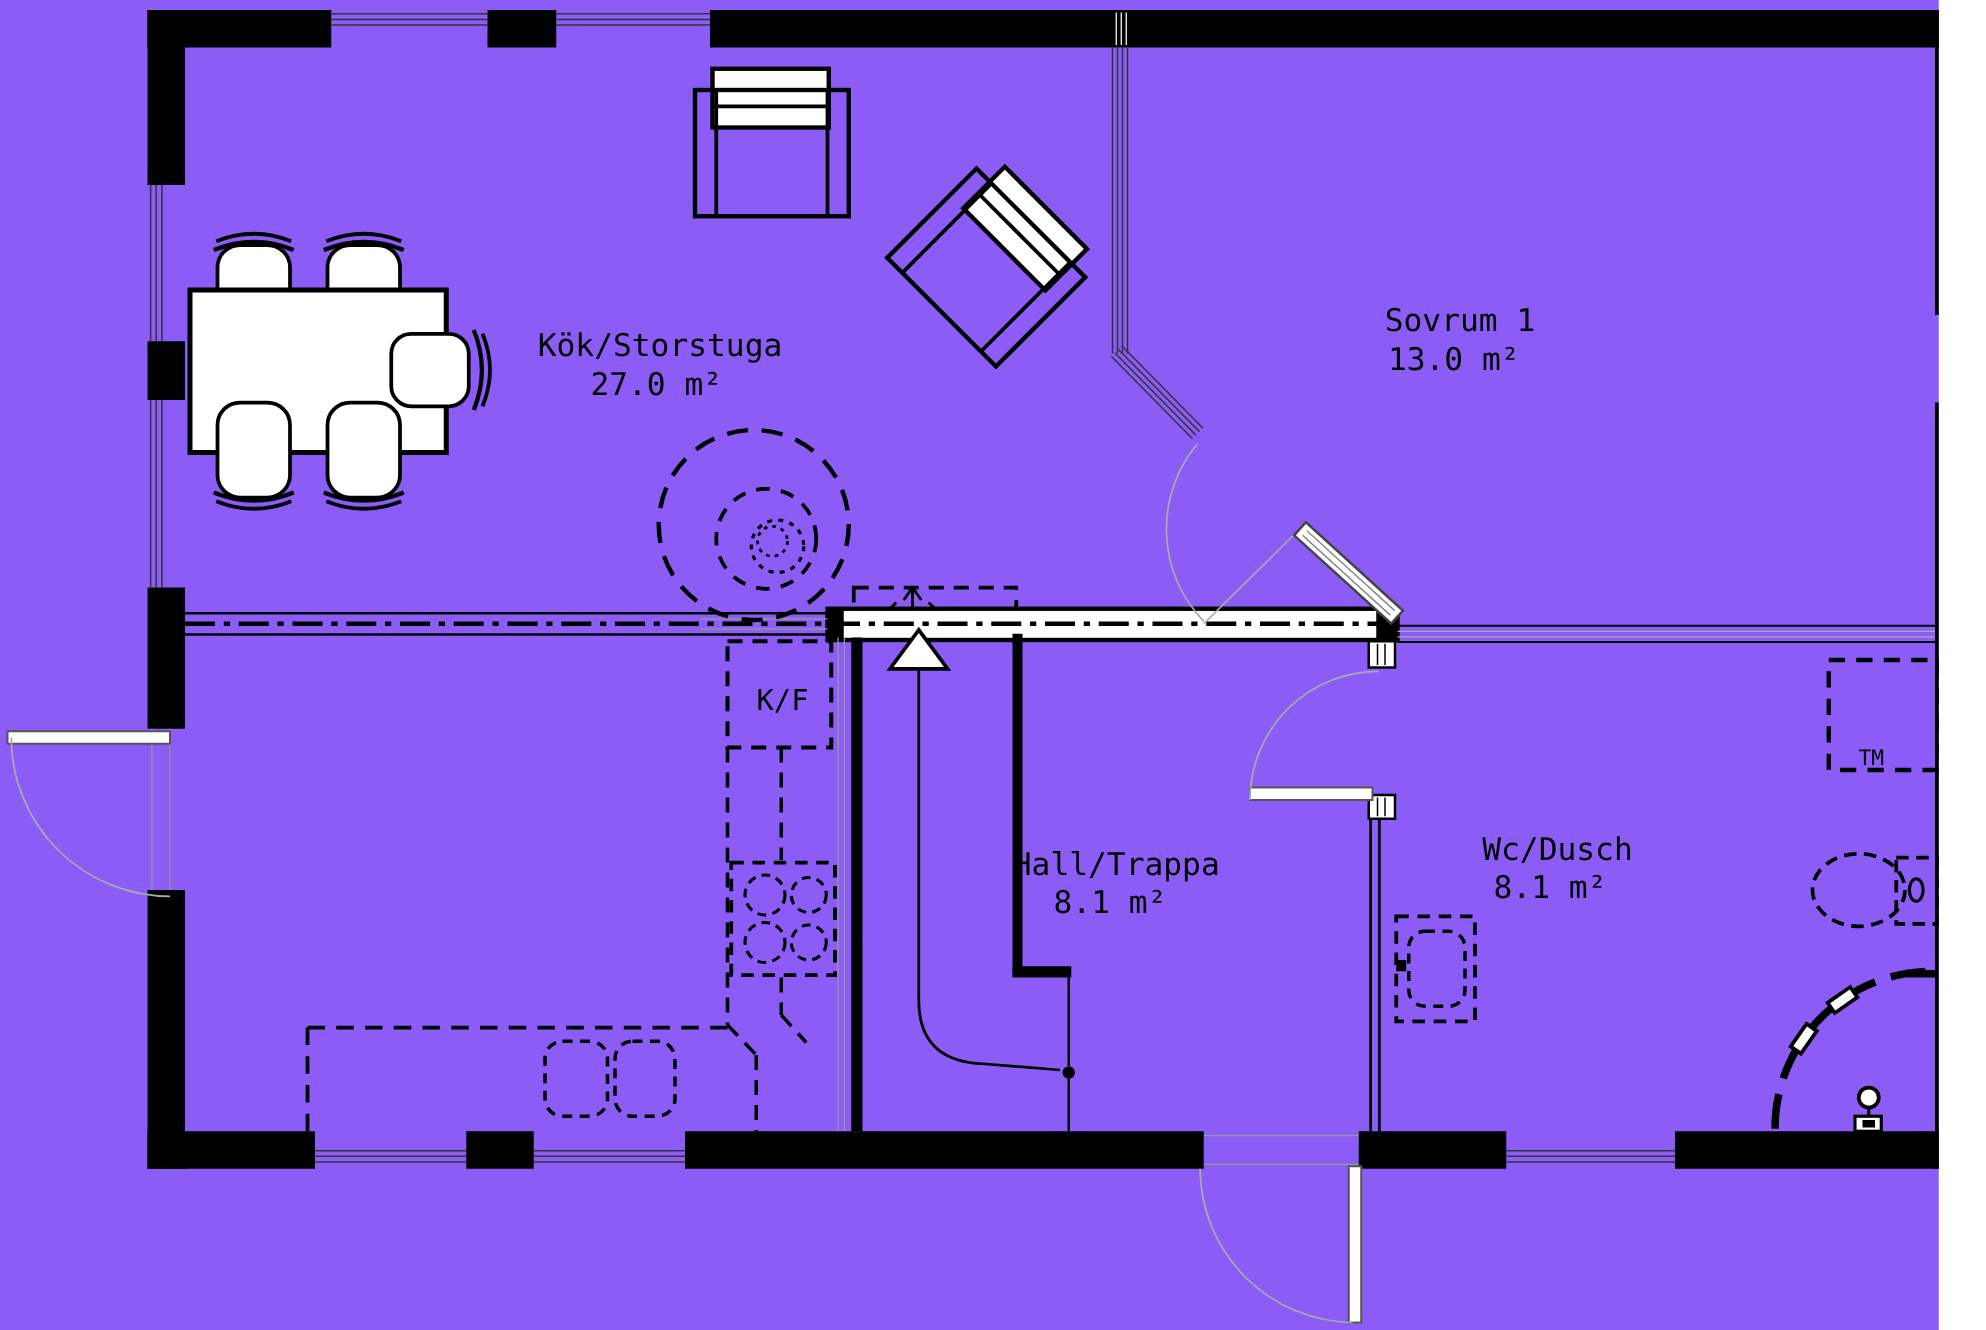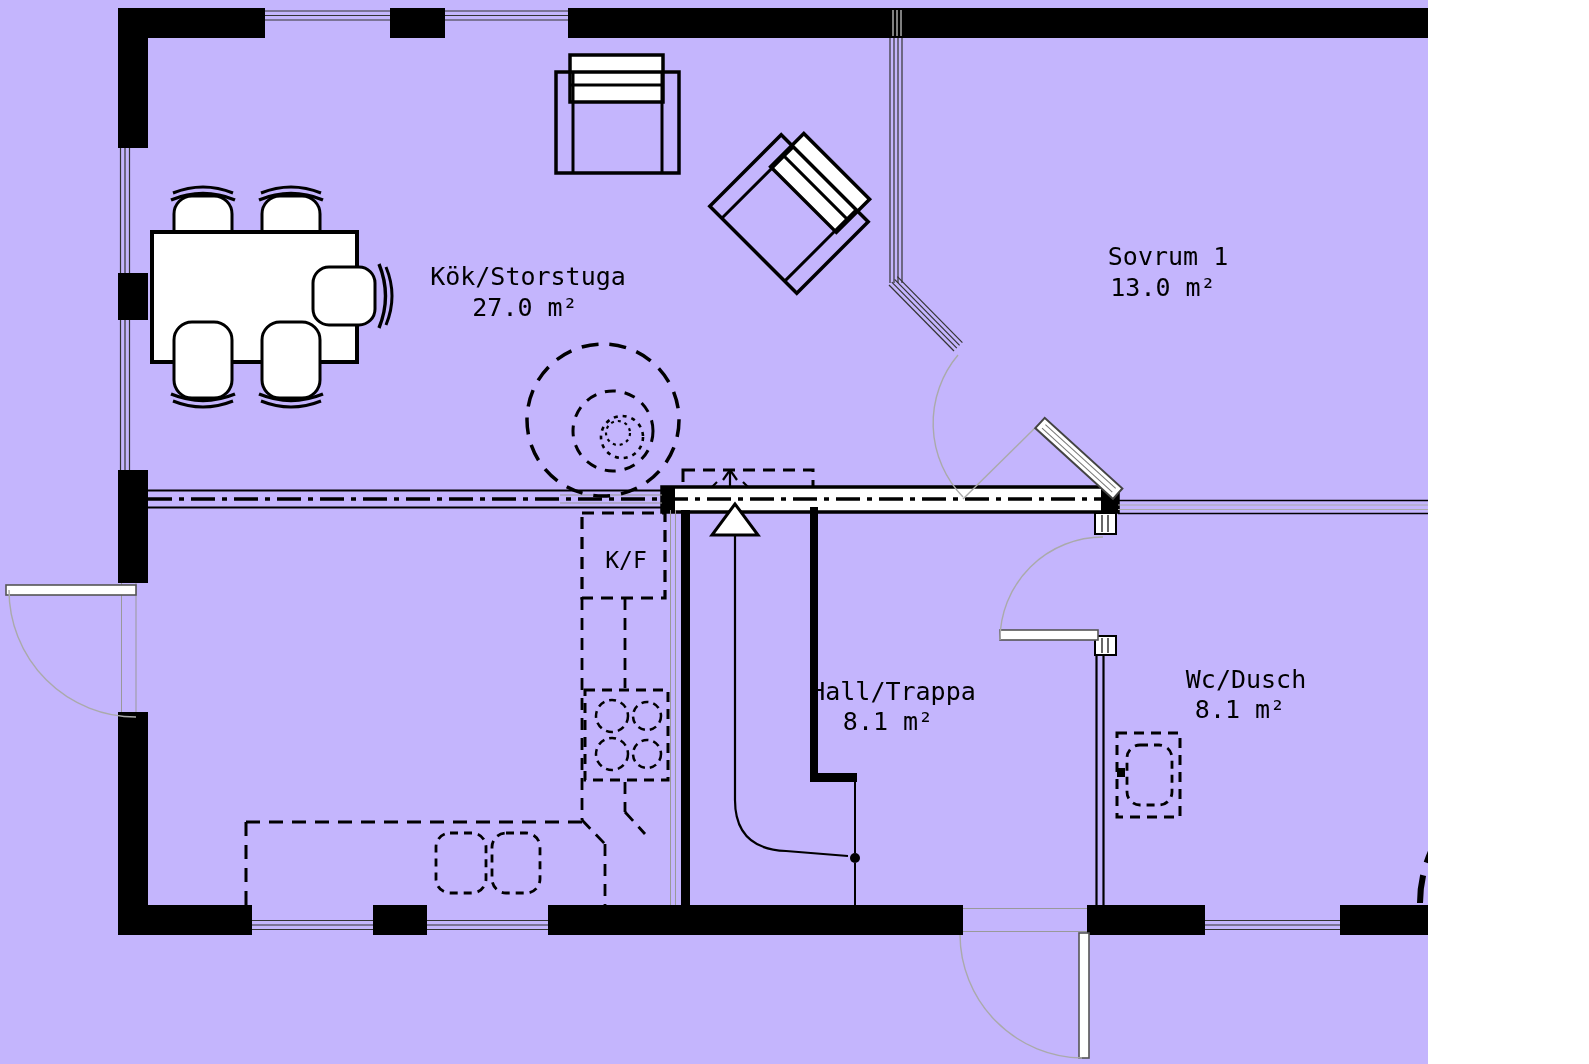--- a/index.html
+++ b/index.html
@@ -1,16 +1,16 @@
 <!DOCTYPE html>
 <html><head>
 <meta charset="utf-8">
 <style>
   html,body{margin:0;padding:0;background:#fff;}
-  #plan-wrap{position:relative;width:1428px;height:1064px;background:#c4b5fd;overflow:hidden;}
+  #plan-wrap{position:relative;width:1551px;height:1064px;background:#8b5cf6;overflow:hidden;}
   svg{display:block;}
   text{font-family:"DejaVu Sans Mono","Liberation Mono",monospace;fill:#000;}
   .roomname{font-size:25px;}
   .roomarea{font-size:25px;}
   .kf{font-size:23px;}
   .tm{font-size:17px;}
   .wall{fill:#000;stroke:none;}
   .ln{stroke:#000;fill:none;}
   .thin{stroke:#333;fill:none;stroke-width:1.2;}
   .gray{stroke:#999;fill:none;}

